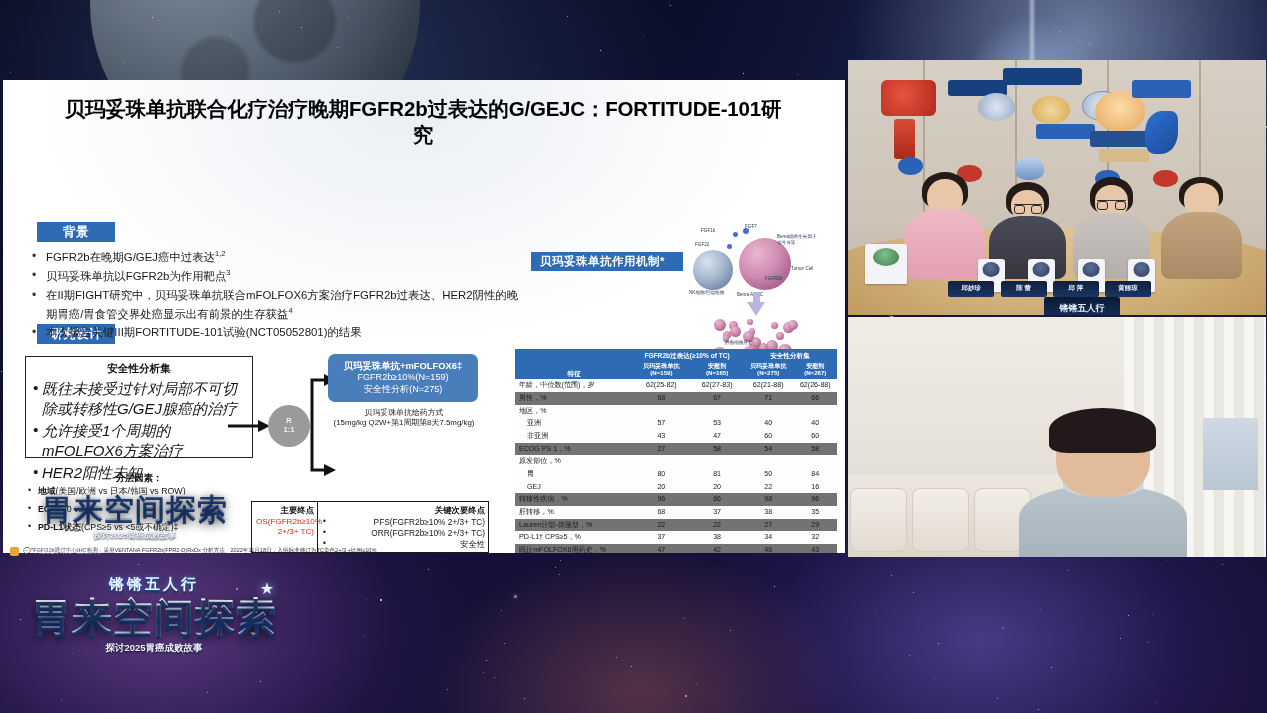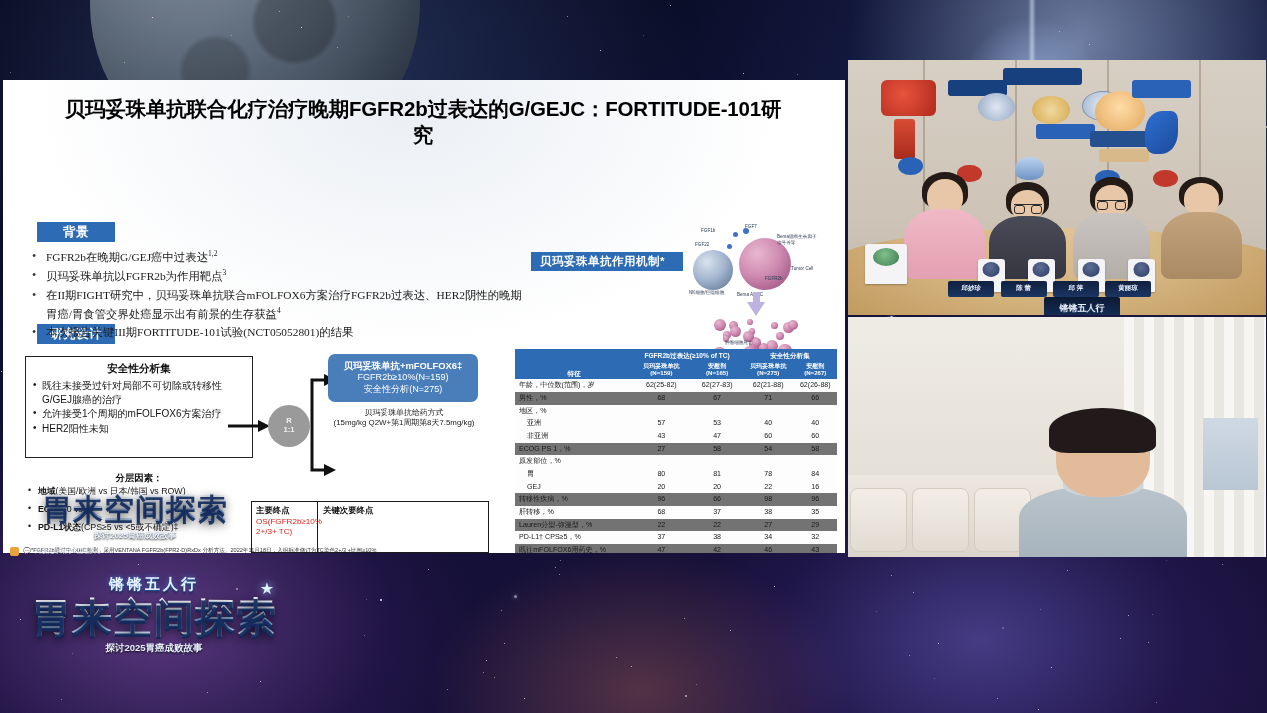--- a/index.html
+++ b/index.html
@@ -72,37 +72,37 @@
     letter-spacing: .5px;
   }
   #tab-background { left: 34px; top: 142px; width: 78px; height: 20px; }
   #tab-design     { left: 34px; top: 244px; width: 78px; height: 20px; }
   #tab-mechanism  { left: 528px; top: 172px; width: 152px; height: 19px;
                     justify-content: flex-start; padding-left: 9px; font-size: 11.5px; }
 
   #bg-bullets { position: absolute; left: 26px; top: 168px; width: 500px; }
   #bg-bullets li {
     list-style: none; position: relative; padding-left: 17px;
-    font-size: 11.4px; color: #1a1a1a; line-height: 1.55; margin-bottom: 1px; font-family: Liberation Serif, serif;
+    font-size: 11.4px; color: #1a1a1a; line-height: 1.55; margin-bottom: 1px;
   }
   #bg-bullets li::before {
     content: "•"; position: absolute; left: 3px; top: -1px; color: #333; font-size: 12px;
   }
   sup { font-size: 7.5px; vertical-align: super; }
 
   
   #incl-box {
     position: absolute; left: 22px; top: 276px; width: 228px; height: 102px;
     border: 1.4px solid #222; background: rgba(255,255,255,0.92);
   }
   #incl-title { text-align: center; font-weight: bold; font-size: 10.6px; margin: 5px 0 3px; color:#111; }
   #incl-box ul { margin: 0 4px 0 6px; }
   #incl-box li {
     list-style: none; position: relative; padding-left: 10px;
-    font-size: 10px; line-height: 1.36; color: #161616; margin-bottom: 1px;
+    font-size: 15px; line-height: 1.36; color: #161616; margin-bottom: 1px; font-style: italic;
   }
   #incl-box li::before { content:"•"; position:absolute; left:1px; top:-1px; }
   .red { color: #e0221c; }
 
   #strat-title { position:absolute; left:22px; top:392px; width:228px; text-align:center;
                  font-weight:bold; font-size:9.4px; color:#111; }
   #strat-list { position:absolute; left:24px; top:406px; width:236px; }
   #strat-list li { list-style:none; position:relative; padding-left:11px; font-size:8.8px;
                    line-height:1.25; color:#161616; margin-bottom:7px; }
   #strat-list li::before { content:"•"; position:absolute; left:1px; top:-1px; }
@@ -124,21 +124,21 @@
   #arm-b { left:325px; top:364px; width:150px; height:48px; background:#a3aebe; }
   .arm-l1 { font-size:9.4px; font-weight:bold; line-height:1.28; }
   .arm-l2, .arm-l3 { font-size:9.1px; line-height:1.3; }
 
   #dose-note { position:absolute; left:315px; top:328px; width:172px; text-align:center;
                font-size:7.9px; color:#1a1a1a; line-height:1.3; }
 
   
   #endpoints {
     position:absolute; left:248px; top:421px; width:238px; height:52px;
-    border:1.3px solid #1a1a1a; display:flex; background: rgba(255,255,255,0.9);
+    border:1.3px solid #1a1a1a; display:flex; background: rgba(255,255,255,0.9); text-align: right;
   }
   #ep-primary { width: 66px; border-right:1.3px solid #1a1a1a; padding:3px 3px 0 4px; }
   #ep-secondary { flex:1; padding:3px 3px 0 5px; }
   .ep-head { font-weight:bold; font-size:8.4px; color:#111; margin-bottom:1px; }
   #ep-primary .ep-val { font-size:8.1px; color:#e0221c; line-height:1.28; }
   #ep-secondary li { list-style:none; position:relative; padding-left:9px; font-size:8.3px;
                      line-height:1.33; color:#161616; }
   #ep-secondary li::before { content:"•"; position:absolute; left:0; top:-1px; }
 
   
@@ -546,20 +546,25 @@
     <div>(15mg/kg Q2W+第1周期第8天7.5mg/kg)</div>
   </div>
 
   <div id="endpoints">
     <div id="ep-primary">
       <div class="ep-head">主要终点</div>
       <div class="ep-val">OS(FGFR2b≥10% 2+/3+ TC)</div>
     </div>
     <div id="ep-secondary">
       <div class="ep-head">关键次要终点</div>
+      <ul id="ep-sec-list">
+          <li>PFS(FGFR2b≥10% 2+/3+ TC)</li>
+          <li>ORR(FGFR2b≥10% 2+/3+ TC)</li>
+          <li>安全性</li>
+        </ul>
     </div>
   </div>
 
   <div id="footnotes">
       <div>*FGFR2b通过中心IHC检测，采用VENTANA FGFR2b(FPR2-D)RxDx 分析方法。2022年11月18日，入组标准修订为TC染色2+/3 +比例≥10%</div>
     </div>
   <div id="refs">
       <div>1. Hierro C, et al. Clin Cancer Res. 2015;21:3795-3804.  2. Catenacci DVT, et al. JCO Precis Oncol. 2021;5:203-209.</div>
       <div>3. Powers J, et al. Cancer Res. 2016;76(14 Suppl):Abstract 1407.  4. Wainberg ZA, et al. Lancet Oncol. 2022;23:1430-1440.</div>
     </div>
@@ -681,21 +686,21 @@
             <td class="lbl">原发部位，%</td>
             <td class="num"></td>
             <td class="num"></td>
             <td class="num"></td>
             <td class="num"></td>
           </tr>
           <tr class="plain">
             <td class="lbl indent">胃</td>
             <td class="num">80</td>
             <td class="num">81</td>
-            <td class="num">78</td>
+            <td class="num">50</td>
             <td class="num">84</td>
           </tr>
           <tr class="plain">
             <td class="lbl indent">GEJ</td>
             <td class="num">20</td>
             <td class="num">20</td>
             <td class="num">22</td>
             <td class="num">16</td>
           </tr>
           <tr class="alt">

